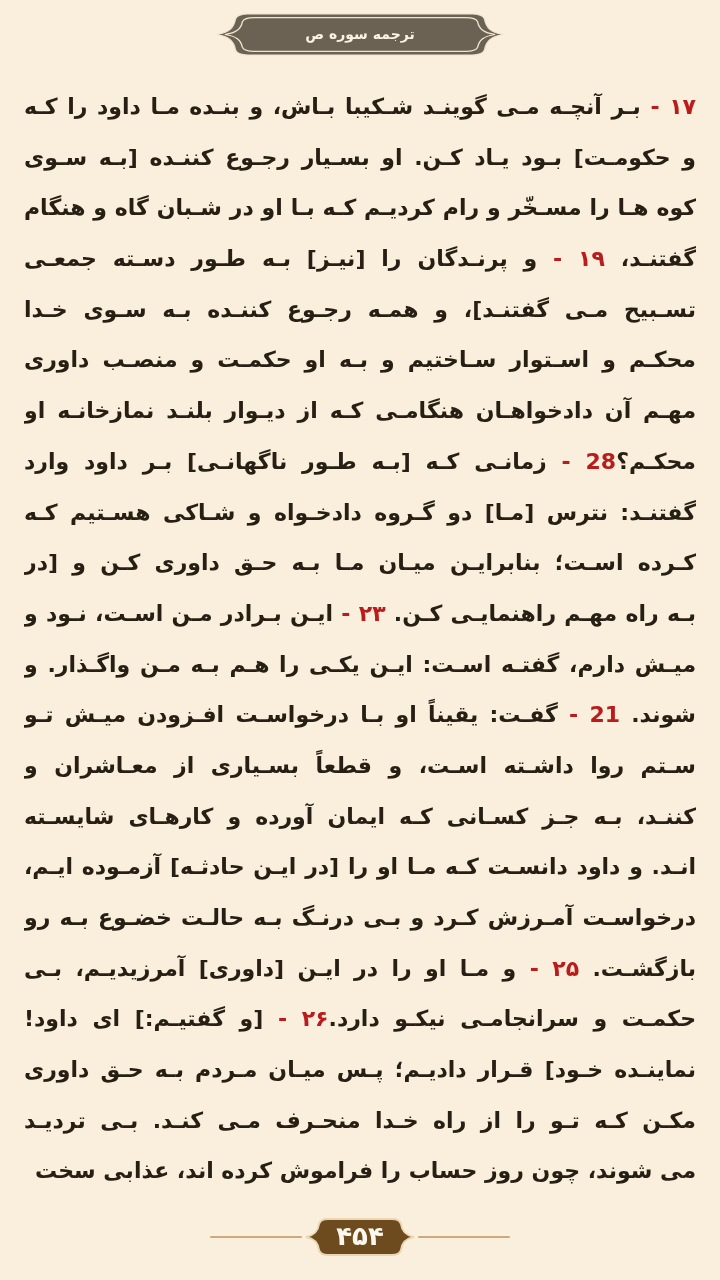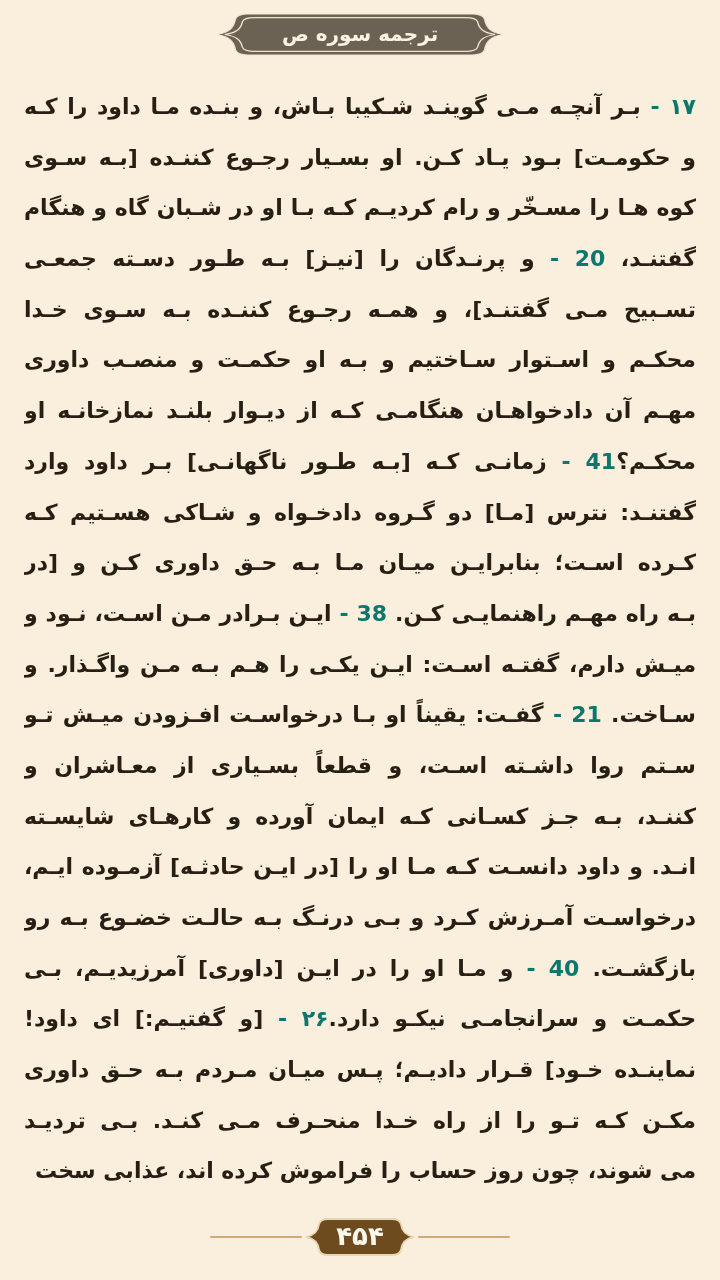--- a/index.html
+++ b/index.html
@@ -9,34 +9,34 @@
     font-family:"DejaVu Sans",sans-serif;
   }
   
   .header-banner{
     position:absolute;top:11px;left:50%;transform:translateX(-50%);
     width:290px;height:47px;
   }
   .header-banner svg{display:block;}
   .header-title{
     position:absolute;inset:0;display:flex;align-items:center;justify-content:center;
-    color:#faf3e4;font-size:20px;font-weight:bold;direction:rtl;
+    color:#faf3e4;font-size:14px;font-weight:bold;direction:rtl;
     padding-bottom:2px;letter-spacing:0.5px;
   }
   
   .body-text{
     position:absolute;top:82px;left:24px;right:24px;
     direction:rtl;color:#271f14;font-size:22px;font-weight:bold;
   }
   .line{
     height:50.7px;line-height:50.7px;overflow:hidden;
     text-align:justify;text-align-last:justify;
   }
   .line.last{text-align:right;text-align-last:right;}
-  .vnum{color:#0f766e;}
+  .vnum{color:#b91c1c;}
   
   .footer{
     position:absolute;top:1215px;left:0;right:0;height:44px;
     display:flex;align-items:center;justify-content:center;text-align:right;
   }
   .footer-rule{width:92px;height:2px;background:#cbac79;border-radius:1px;}
   .page-number-banner{position:relative;width:112px;height:44px;margin:0 2px;}
   .page-number-banner svg{display:block;}
   .page-number{
     position:absolute;inset:0;display:flex;align-items:center;justify-content:center;
@@ -73,35 +73,35 @@
                C 27 44 22 42.5 20.5 39
                C 19 30 14 25.5 2 23.5 Z" fill="none" stroke="#efe5d0" stroke-width="1.4" transform="translate(145,23.5) scale(0.945,0.82) translate(-145,-23.5)"></path>
     </svg>
     <div class="header-title">ترجمه سوره ص</div>
   </div>
 
   <div class="body-text" id="translation-lines">
       <div class="line"><span class="vnum">۱۷ - </span><span class="vtxt">بـر آنچـه مـی گوینـد شـکیبا بـاش، و بنـده مـا داود را کـه دارای نیرومنـدی [در دانش</span></div>
       <div class="line"><span class="vtxt">و حکومـت] بـود یـاد کـن. او بسـیار رجـوع کننـده [بـه سـوی خـدا] بـود.</span></div>
       <div class="line"><span class="vtxt">کوه هـا را مسـخّر و رام کردیـم کـه بـا او در شـبان گاه و هنگام برآمدن آفتاب تسـبیح می</span></div>
-      <div class="line"><span class="vtxt">گفتنـد، </span><span class="vnum">20 - </span><span class="vtxt">و پرنـدگان را [نیـز] بـه طـور دسـته جمعـی [مسـخّر و رام کردیـم کـه بـا او</span></div>
+      <div class="line"><span class="vtxt">گفتنـد، </span><span class="vnum">۱۹ - </span><span class="vtxt">و پرنـدگان را [نیـز] بـه طـور دسـته جمعـی [مسـخّر و رام کردیـم کـه بـا او</span></div>
       <div class="line"><span class="vtxt">تسـبیح مـی گفتنـد]، و همـه رجـوع کننـده بـه سـوی خـدا بودنـد، </span></div>
       <div class="line"><span class="vtxt">محکـم و اسـتوار سـاختیم و بـه او حکمـت و منصـب داوری عطـا کردیـم، </span></div>
       <div class="line"><span class="vtxt">مهـم آن دادخواهـان هنگامـی کـه از دیـوار بلنـد نمازخانـه او بـالا رفتنـد بـه تـو رسـیده</span></div>
-      <div class="line"><span class="vtxt">محکـم؟</span><span class="vnum">41 - </span><span class="vtxt">زمانـی کـه [بـه طـور ناگهانـی] بـر داود وارد شـدند، و او از آنـان هراسـان شـد،</span></div>
+      <div class="line"><span class="vtxt">محکـم؟</span><span class="vnum">28 - </span><span class="vtxt">زمانـی کـه [بـه طـور ناگهانـی] بـر داود وارد شـدند، و او از آنـان هراسـان شـد،</span></div>
       <div class="line"><span class="vtxt">گفتنـد: نترس [مـا] دو گـروه دادخـواه و شـاکی هسـتیم کـه یکـی از مـا بـر دیگـری سـتم</span></div>
       <div class="line"><span class="vtxt">کـرده اسـت؛ بنابرایـن میـان مـا بـه حـق داوری کـن و [در داوریـت] سـتم روا مـدار، و ما را</span></div>
-      <div class="line"><span class="vtxt">بـه راه مهـم راهنمایـی کـن. </span><span class="vnum">38 - </span><span class="vtxt">ایـن بـرادر مـن اسـت، نـود و نـه میـش دارد و مـن یک</span></div>
+      <div class="line"><span class="vtxt">بـه راه مهـم راهنمایـی کـن. </span><span class="vnum">۲۳ - </span><span class="vtxt">ایـن بـرادر مـن اسـت، نـود و نـه میـش دارد و مـن یک</span></div>
       <div class="line"><span class="vtxt">میـش دارم، گفتـه اسـت: ایـن یکـی را هـم بـه مـن واگـذار. و در گفتگـو مـرا مغلـوب</span></div>
-      <div class="line"><span class="vtxt">سـاخت. </span><span class="vnum">21 - </span><span class="vtxt">گفـت: یقیناً او بـا درخواسـت افـزودن میـش تـو بـه میـش های خـود بر تو</span></div>
+      <div class="line"><span class="vtxt">شوند. </span><span class="vnum">21 - </span><span class="vtxt">گفـت: یقیناً او بـا درخواسـت افـزودن میـش تـو بـه میـش های خـود بر تو</span></div>
       <div class="line"><span class="vtxt">سـتم روا داشـته اسـت، و قطعاً بسـیاری از معـاشران و شریـکان بـه یکدیگـر سـتم مـی</span></div>
       <div class="line"><span class="vtxt">کننـد، بـه جـز کسـانی کـه ایمان آورده و کارهـای شایسـته انجـام داده انـد و اینـان انـدک</span></div>
       <div class="line"><span class="vtxt">انـد. و داود دانسـت کـه مـا او را [در ایـن حادثـه] آزمـوده ایـم، در نتیجـه از پـروردگارش</span></div>
       <div class="line"><span class="vtxt">درخواسـت آمـرزش کـرد و بـی درنـگ بـه حالـت خضـوع بـه رو در افتـاد و بـه خـدا</span></div>
-      <div class="line"><span class="vtxt">بازگشـت. </span><span class="vnum">40 - </span><span class="vtxt">و مـا او را در ایـن [داوری] آمرزیدیـم، بـی تردیـد او نـزد مـا تقرب و منزلتی</span></div>
+      <div class="line"><span class="vtxt">بازگشـت. </span><span class="vnum">۲۵ - </span><span class="vtxt">و مـا او را در ایـن [داوری] آمرزیدیـم، بـی تردیـد او نـزد مـا تقرب و منزلتی</span></div>
       <div class="line"><span class="vtxt">حکمـت و سرانجامـی نیکـو دارد.</span><span class="vnum">۲۶ - </span><span class="vtxt">[و گفتیـم:] ای داود! همانـا تـو را در زمیـن جانشـین [و</span></div>
       <div class="line"><span class="vtxt">نماینـده خـود] قـرار دادیـم؛ پـس میـان مـردم بـه حـق داوری کـن و از هـوای نفـس پیروی</span></div>
       <div class="line"><span class="vtxt">مکـن کـه تـو را از راه خـدا منحـرف مـی کنـد. بـی تردیـد کسـانی کـه از راه خـدا منحـرف</span></div>
       <div class="line last"><span class="vtxt">می شوند، چون روز حساب را فراموش کرده اند، عذابی سخت دارند.</span></div>
     </div>
 
   <div class="footer">
     <div class="footer-rule"></div>
     <div class="page-number-banner">
       <svg width="112" height="44" viewBox="0 0 112 44">

